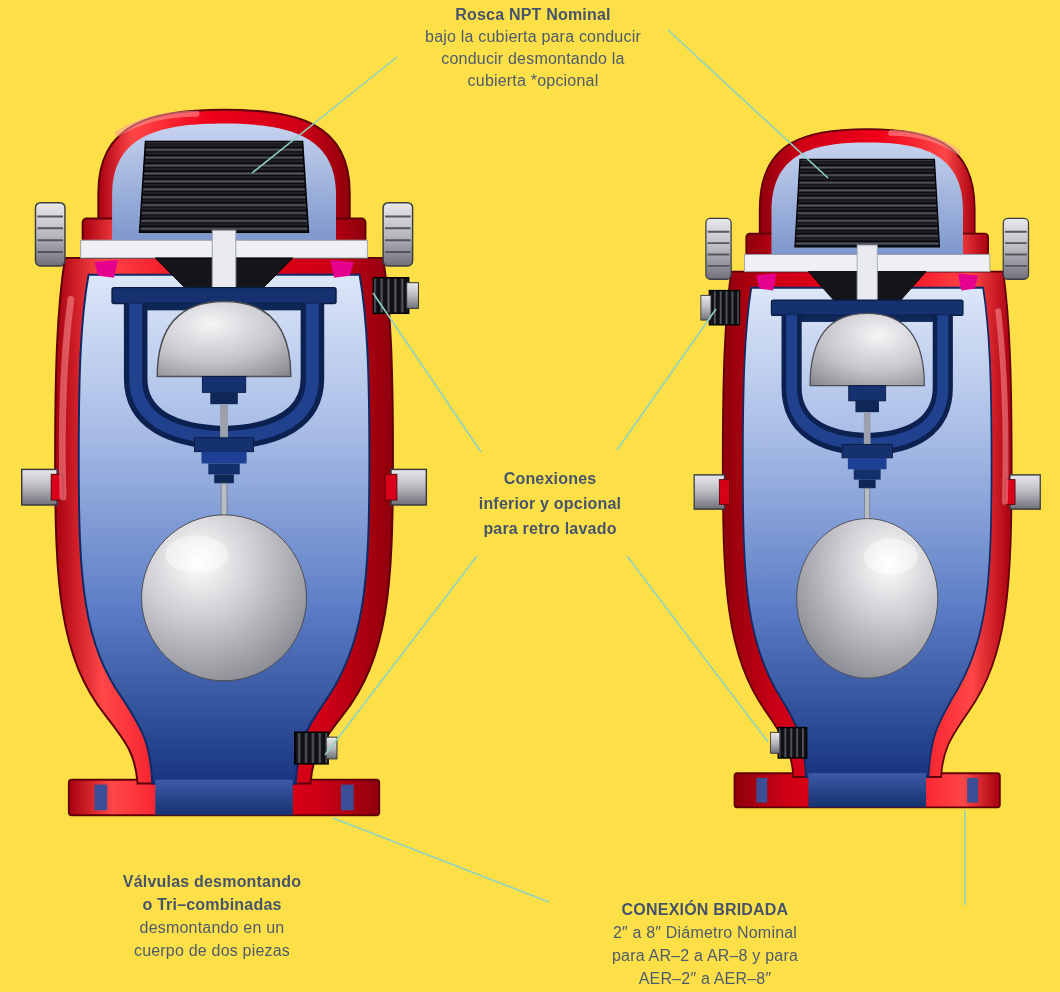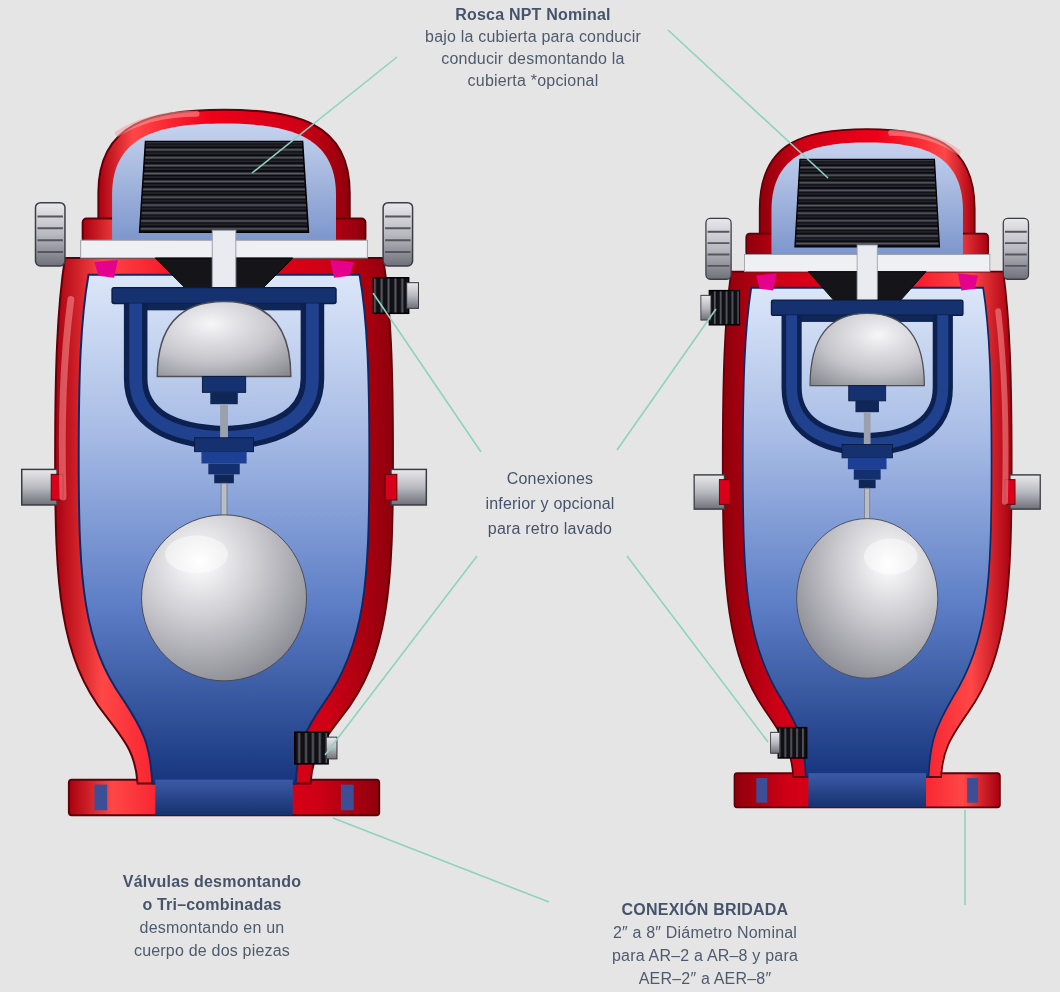--- a/index.html
+++ b/index.html
@@ -1,34 +1,34 @@
 <!DOCTYPE html>
 <html><head>
 <meta charset="utf-8">
 <style>
   html,body{margin:0;padding:0;background:#000;}
   #stage{
     position:relative;
     width:1060px;height:992px;
-    background:#e5e5e5;
+    background:#fde047;
     overflow:hidden;
     font-family:"Liberation Sans", sans-serif;
   }
   #scene{position:absolute;left:0;top:0;}
   .note{
     position:absolute;
     color:#4e5b6e;
     font-size:16px;
     line-height:22px;
     text-align:center;
     letter-spacing:.2px;
   }
   .note .t{font-weight:bold;color:#46546b;}
   .note .b{font-weight:bold;color:#46546b;}
-  #note-conexiones{left:440px;top:466px;width:220px;line-height:25px;font-weight:normal;color:#46546b;}
+  #note-conexiones{left:440px;top:466px;width:220px;line-height:25px;font-weight:bold;color:#46546b;}
   #note-npt{left:343px;top:4px;width:380px;}
   #note-valvulas{left:72px;top:870px;width:280px;line-height:23px;}
   #note-brida{left:535px;top:898px;width:340px;line-height:23px;}
 </style>
 </head>
 <body>
 
 <div id="stage">
 
   <svg id="scene" width="1060" height="992" viewBox="0 0 1060 992">

